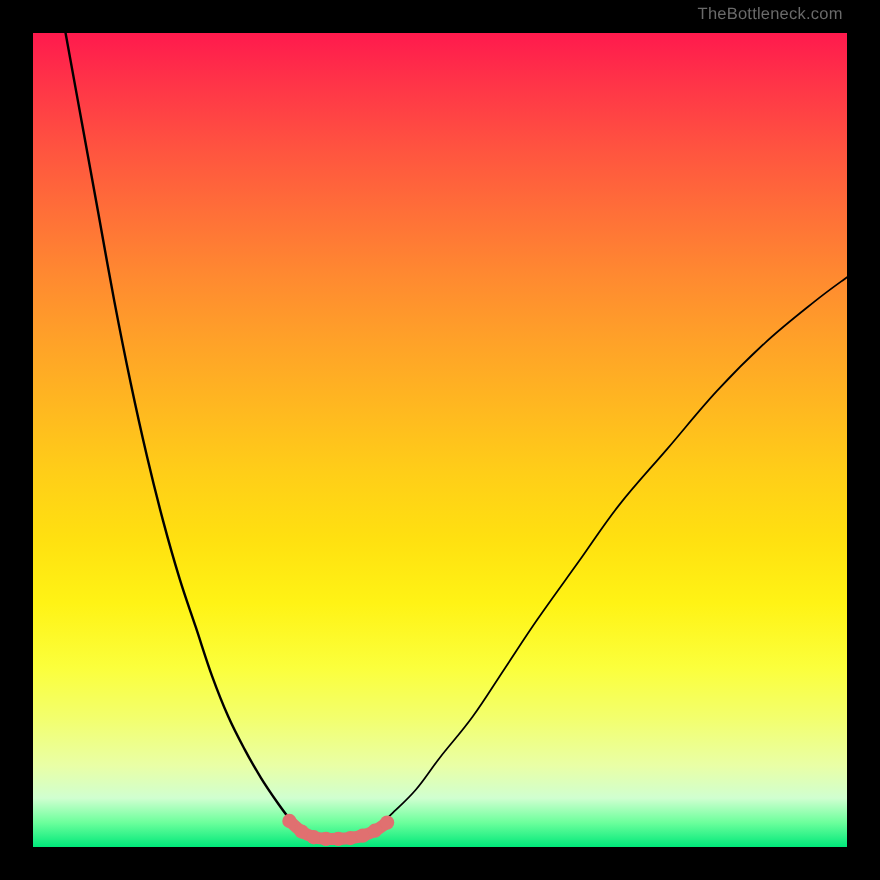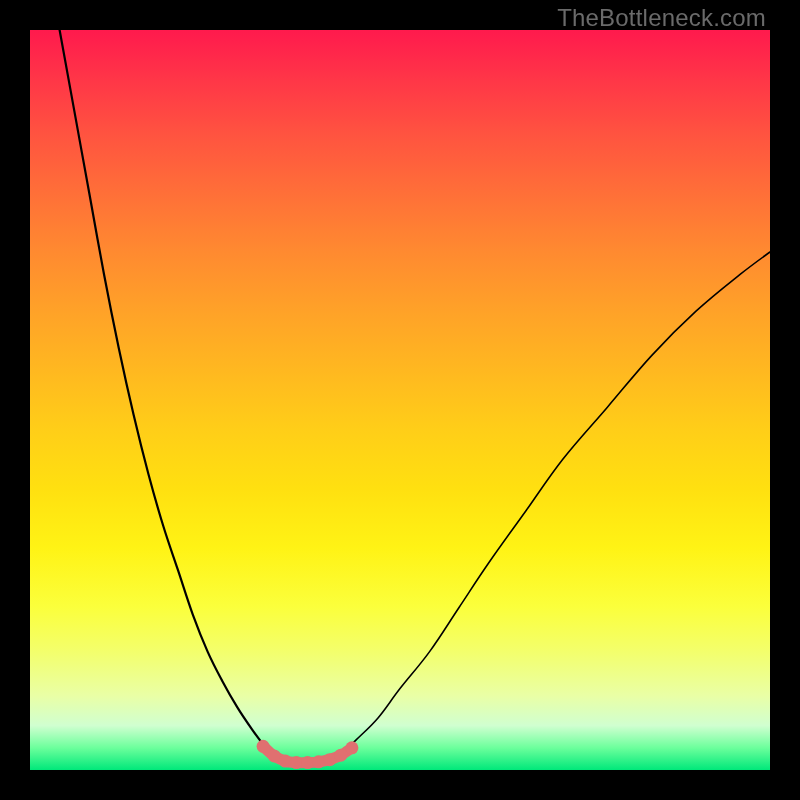--- a/index.html
+++ b/index.html
@@ -41,21 +41,21 @@
       #d0ffd0 94%,
       #6cff9c 97%,
       #00e87a 100%
     );
   }
   .watermark {
     position: absolute;
     top: 4px;
     right: 34px;
     color: #6a6a6a;
-    font-size: 24px;
+    font-size: 15px;
     font-weight: 500;
     letter-spacing: 0.2px;
     user-select: none;
   }
   svg.curves {
     position: absolute;
     left: 0;
     top: 0;
     width: 740px;
     height: 740px;

